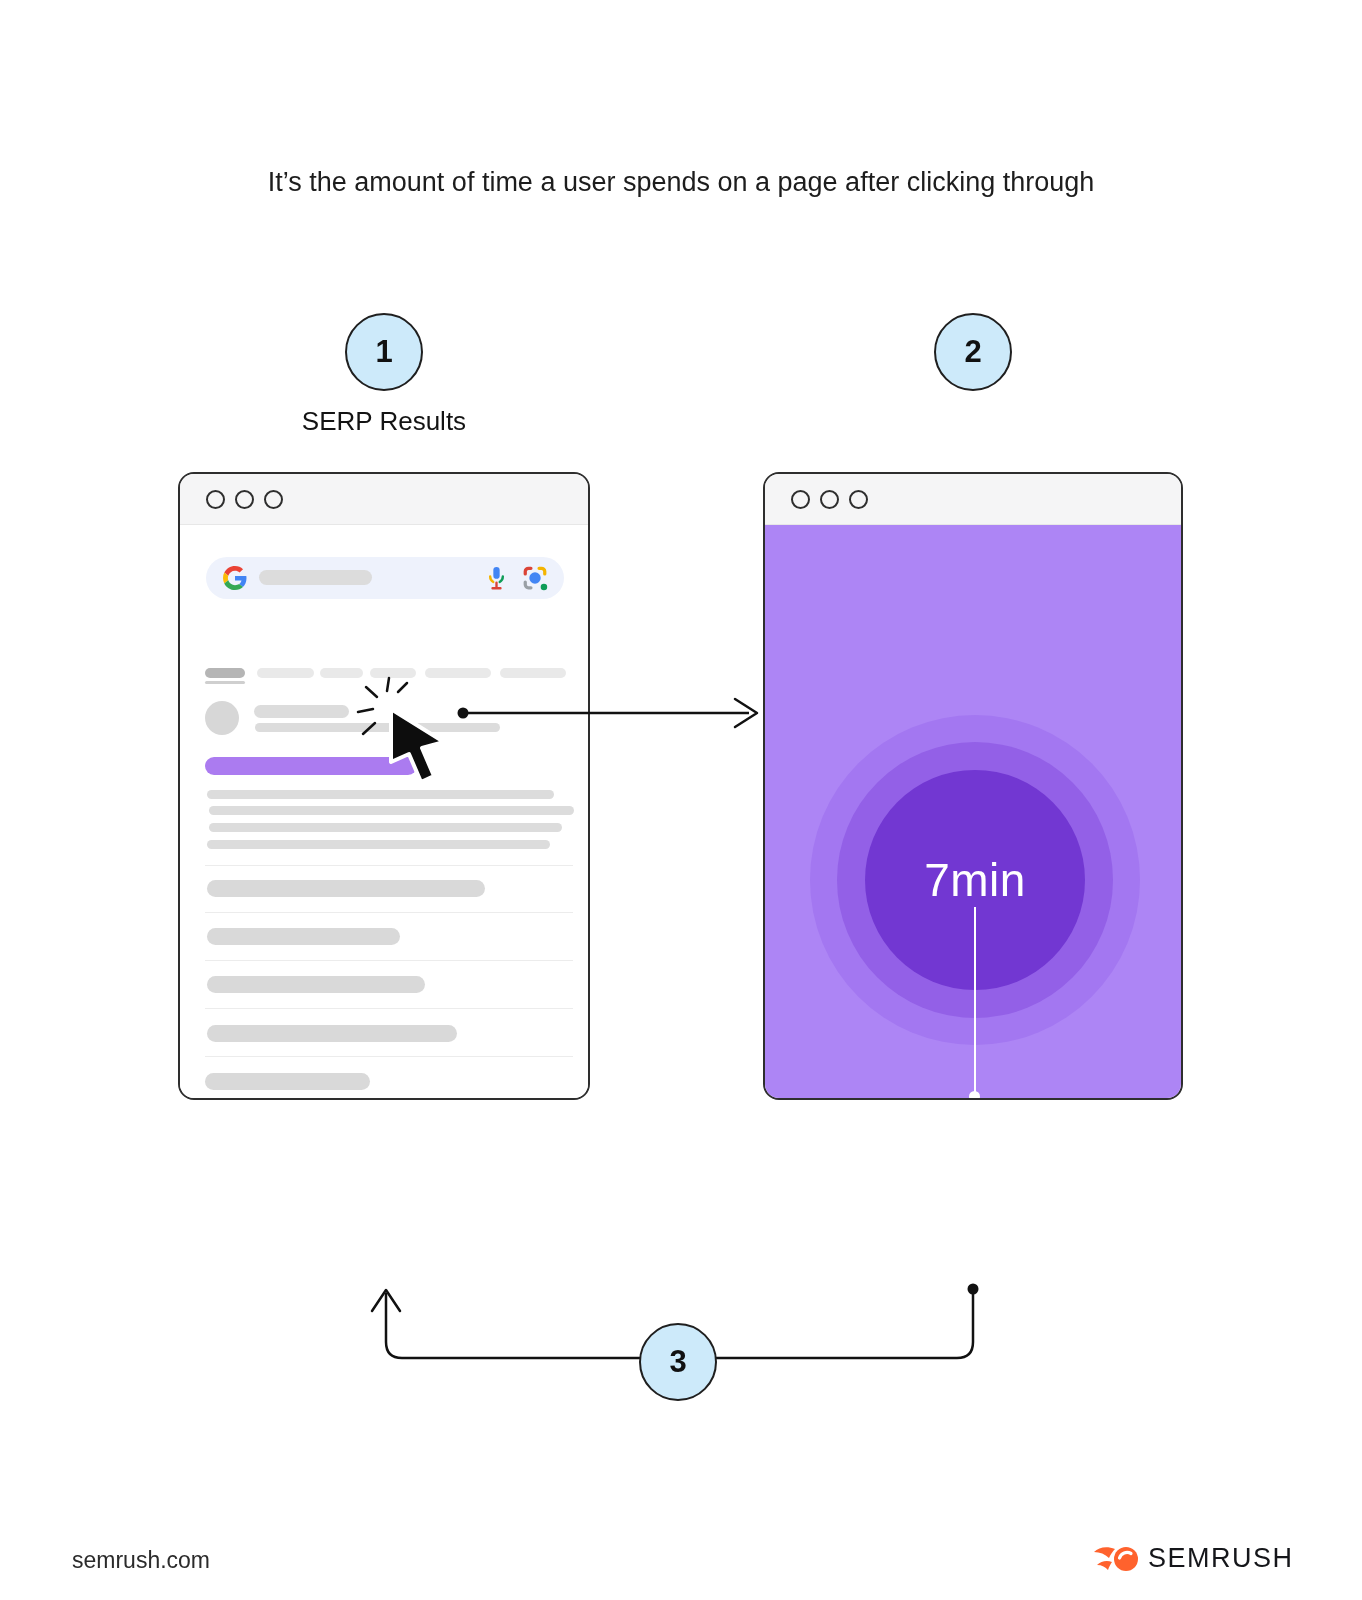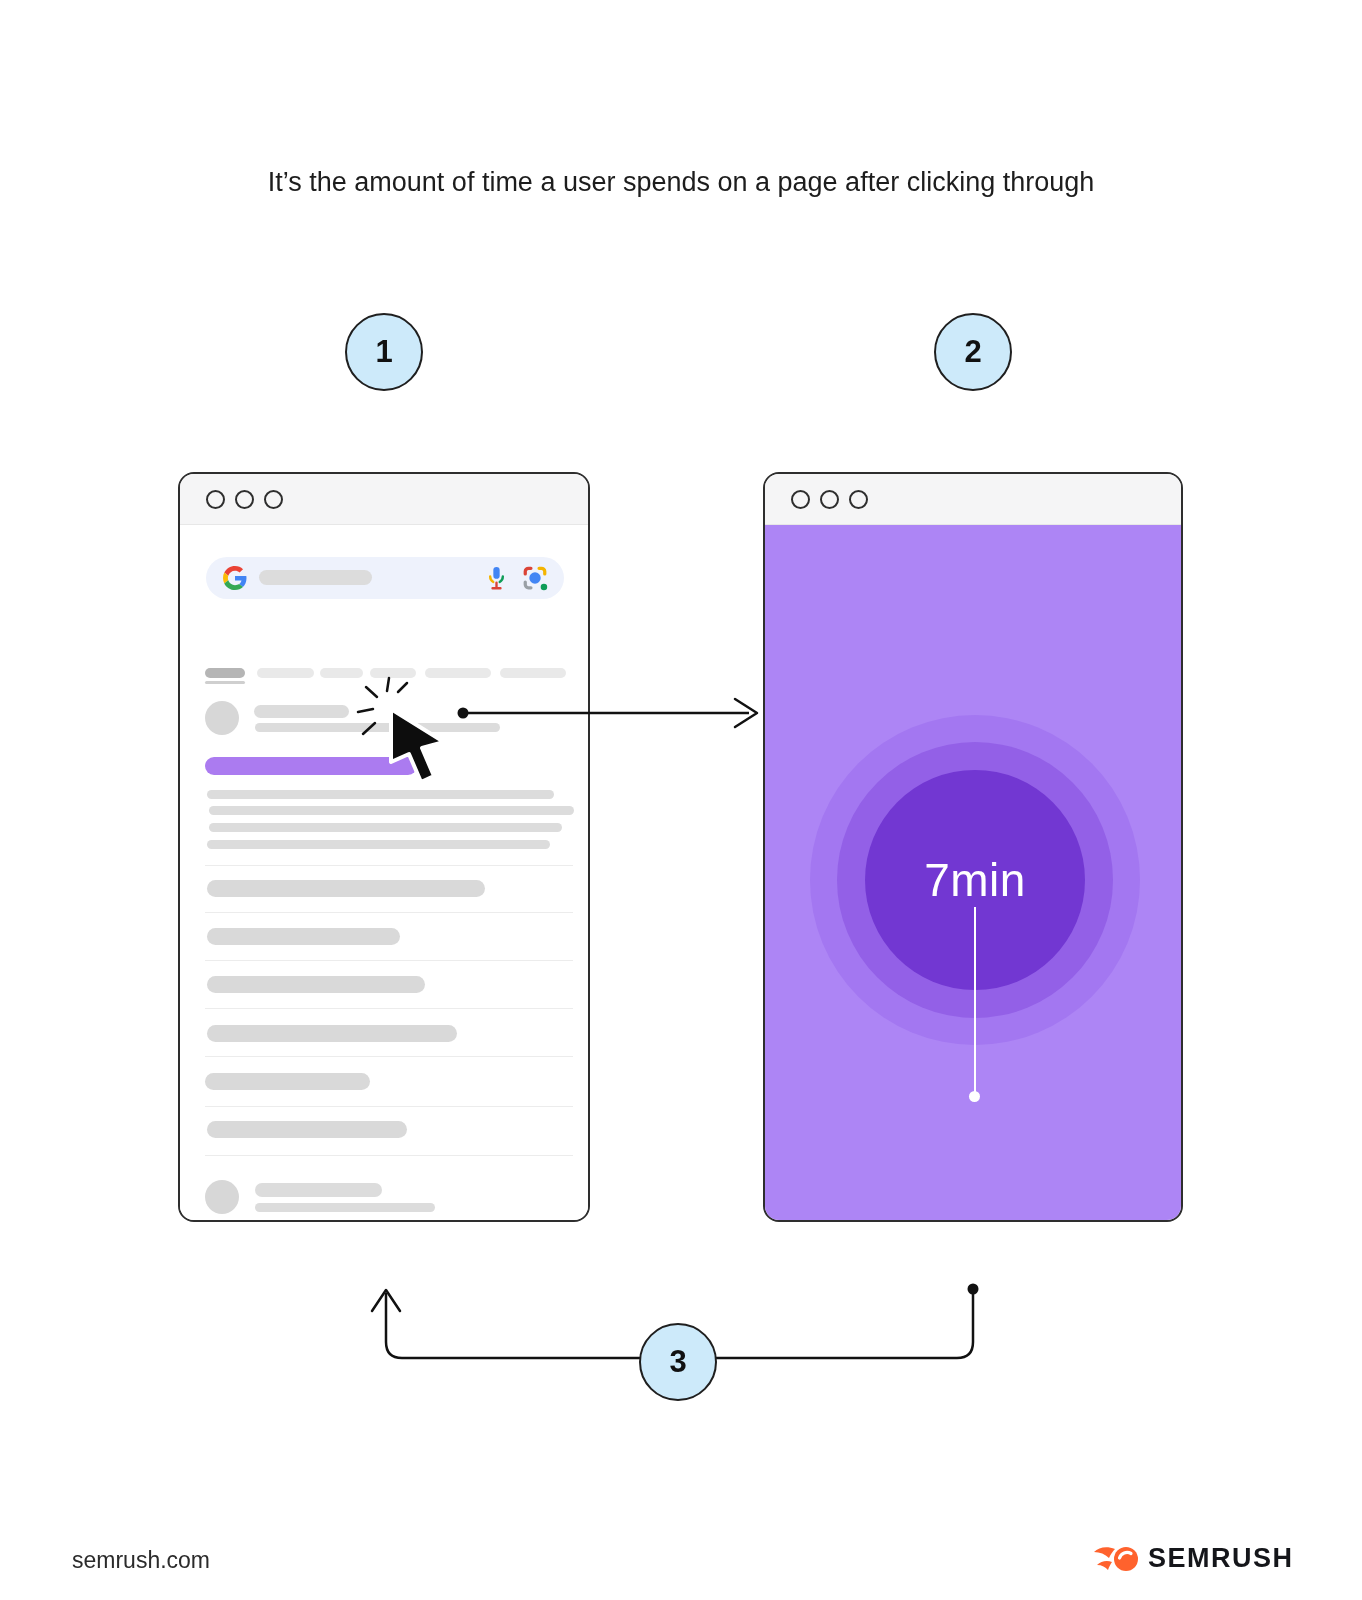--- a/index.html
+++ b/index.html
@@ -10,21 +10,21 @@
          font-size:58px;font-weight:700;letter-spacing:-1.5px;color:#131313;}
   .subtitle{position:absolute;top:163px;left:131px;width:1100px;text-align:center;
             font-size:27px;line-height:1.42;color:#1d1d1d;}
   
   .step-circle{position:absolute;width:78px;height:78px;border-radius:50%;
                background:#cdeafa;border:2px solid #1f1f1f;box-sizing:border-box;
                display:flex;align-items:center;justify-content:center;
                font-size:31px;font-weight:600;color:#111;z-index:6;}
   .step-label{position:absolute;width:300px;text-align:center;font-size:26px;color:#131313;}
   
-  .bwindow{position:absolute;top:472px;height:750px;background:#fff;border:2px solid #2e2e2e;
+  .bwindow{position:absolute;top:472px;height:628px;background:#fff;border:2px solid #2e2e2e;
            border-radius:16px;box-sizing:border-box;overflow:hidden;z-index:2;}
   .serp-window{left:178px;width:412px;}
   .web-window{left:763px;width:420px;}
   .bw-header{height:51px;background:#f5f5f6;border-bottom:1px solid #e7e7e7;
              display:flex;align-items:center;padding-left:26px;gap:10px;box-sizing:border-box;}
   .bw-dot{width:19px;height:19px;border:2px solid #2e2e2e;border-radius:50%;box-sizing:border-box;}
   .serp-body{position:relative;height:763px;background:#fff;}
   .search-bar{position:absolute;left:26px;top:32px;width:358px;height:42px;border-radius:21px;background:#eef2fc;}
   .bar{position:absolute;background:#dcdcdc;border-radius:7px;}
   .pillbar{position:absolute;background:#d9d9d9;border-radius:9px;height:17px;}
@@ -41,32 +41,33 @@
   .dwell-value{font-size:46px;color:#ffffff;letter-spacing:0.5px;}
   .dwell-line{position:absolute;left:209px;top:382px;width:2px;height:188px;background:#ffffff;}
   .dwell-dot{position:absolute;left:204px;top:566px;width:11px;height:11px;border-radius:50%;background:#ffffff;}
   .dwell-label{position:absolute;left:10px;top:595px;width:400px;text-align:center;
                font-size:45px;font-weight:500;color:#ffffff;}
   
   .overlay{position:absolute;left:0;top:0;z-index:4;pointer-events:none;}
   
   .site{position:absolute;left:72px;top:1547px;font-size:23px;color:#2b2b2b;}
   .brand{position:absolute;left:1094px;top:1543px;display:flex;align-items:center;gap:8px;}
-  .brand-text{font-size:27px;font-weight:700;letter-spacing:1.5px;color:#15161a;}
+  .brand-text{font-size:27px;font-weight:400;letter-spacing:1.5px;color:#15161a;}
 </style>
 </head>
 <body>
 
 <div class="canvas">
 
   <div class="subtitle">
     <span>It’s the amount of time a user spends on a page after clicking through</span><br>
   </div>
 
   <div class="step-circle" style="left:345px;top:313px;">1</div>
+  <div class="step-label" style="left:234px;top:406px;">SERP Results</div>
 
   <div class="step-circle" style="left:934px;top:313px;">2</div>
 
   <div class="bwindow serp-window">
     <div class="bw-header">
       <span class="bw-dot"></span>
       <span class="bw-dot"></span>
       <span class="bw-dot"></span>
     </div>
     <div class="serp-body">

